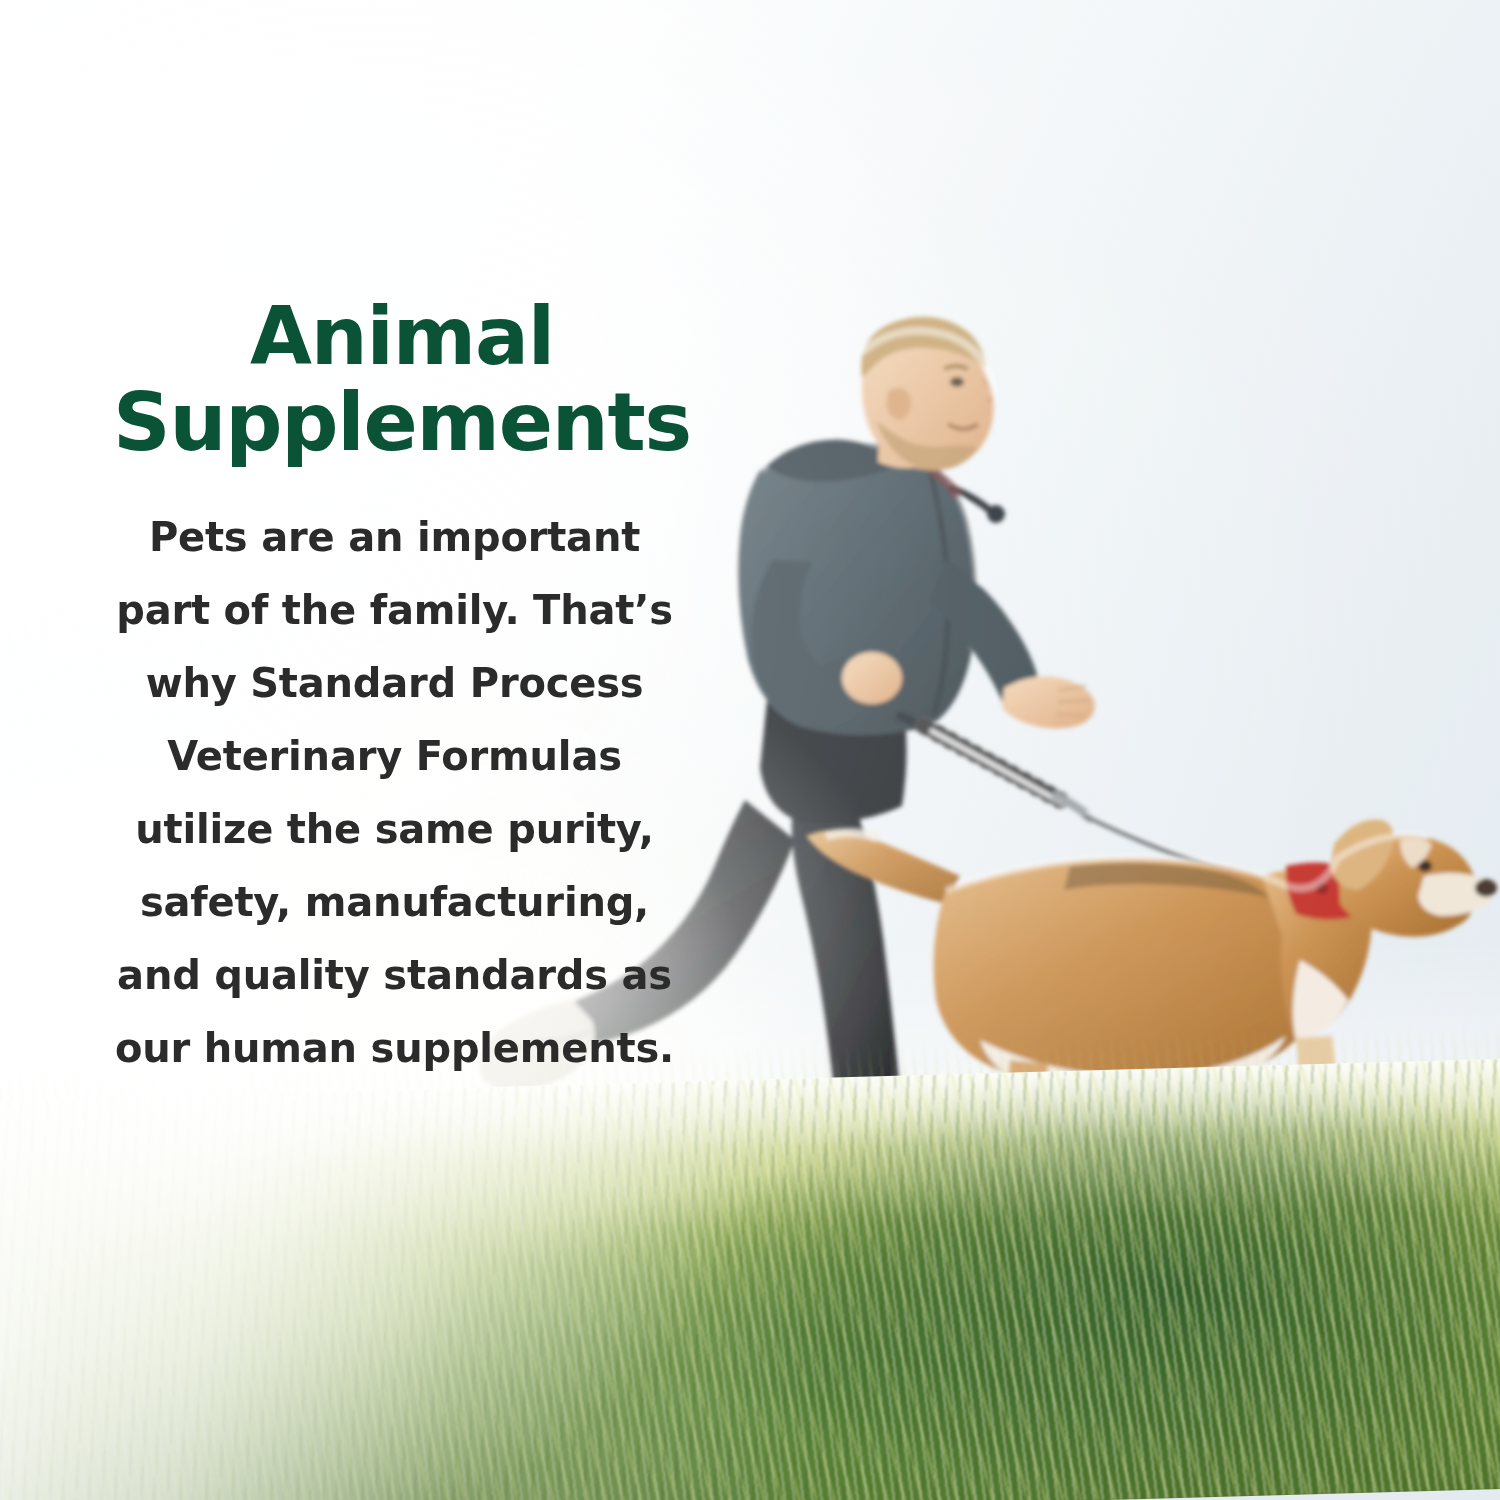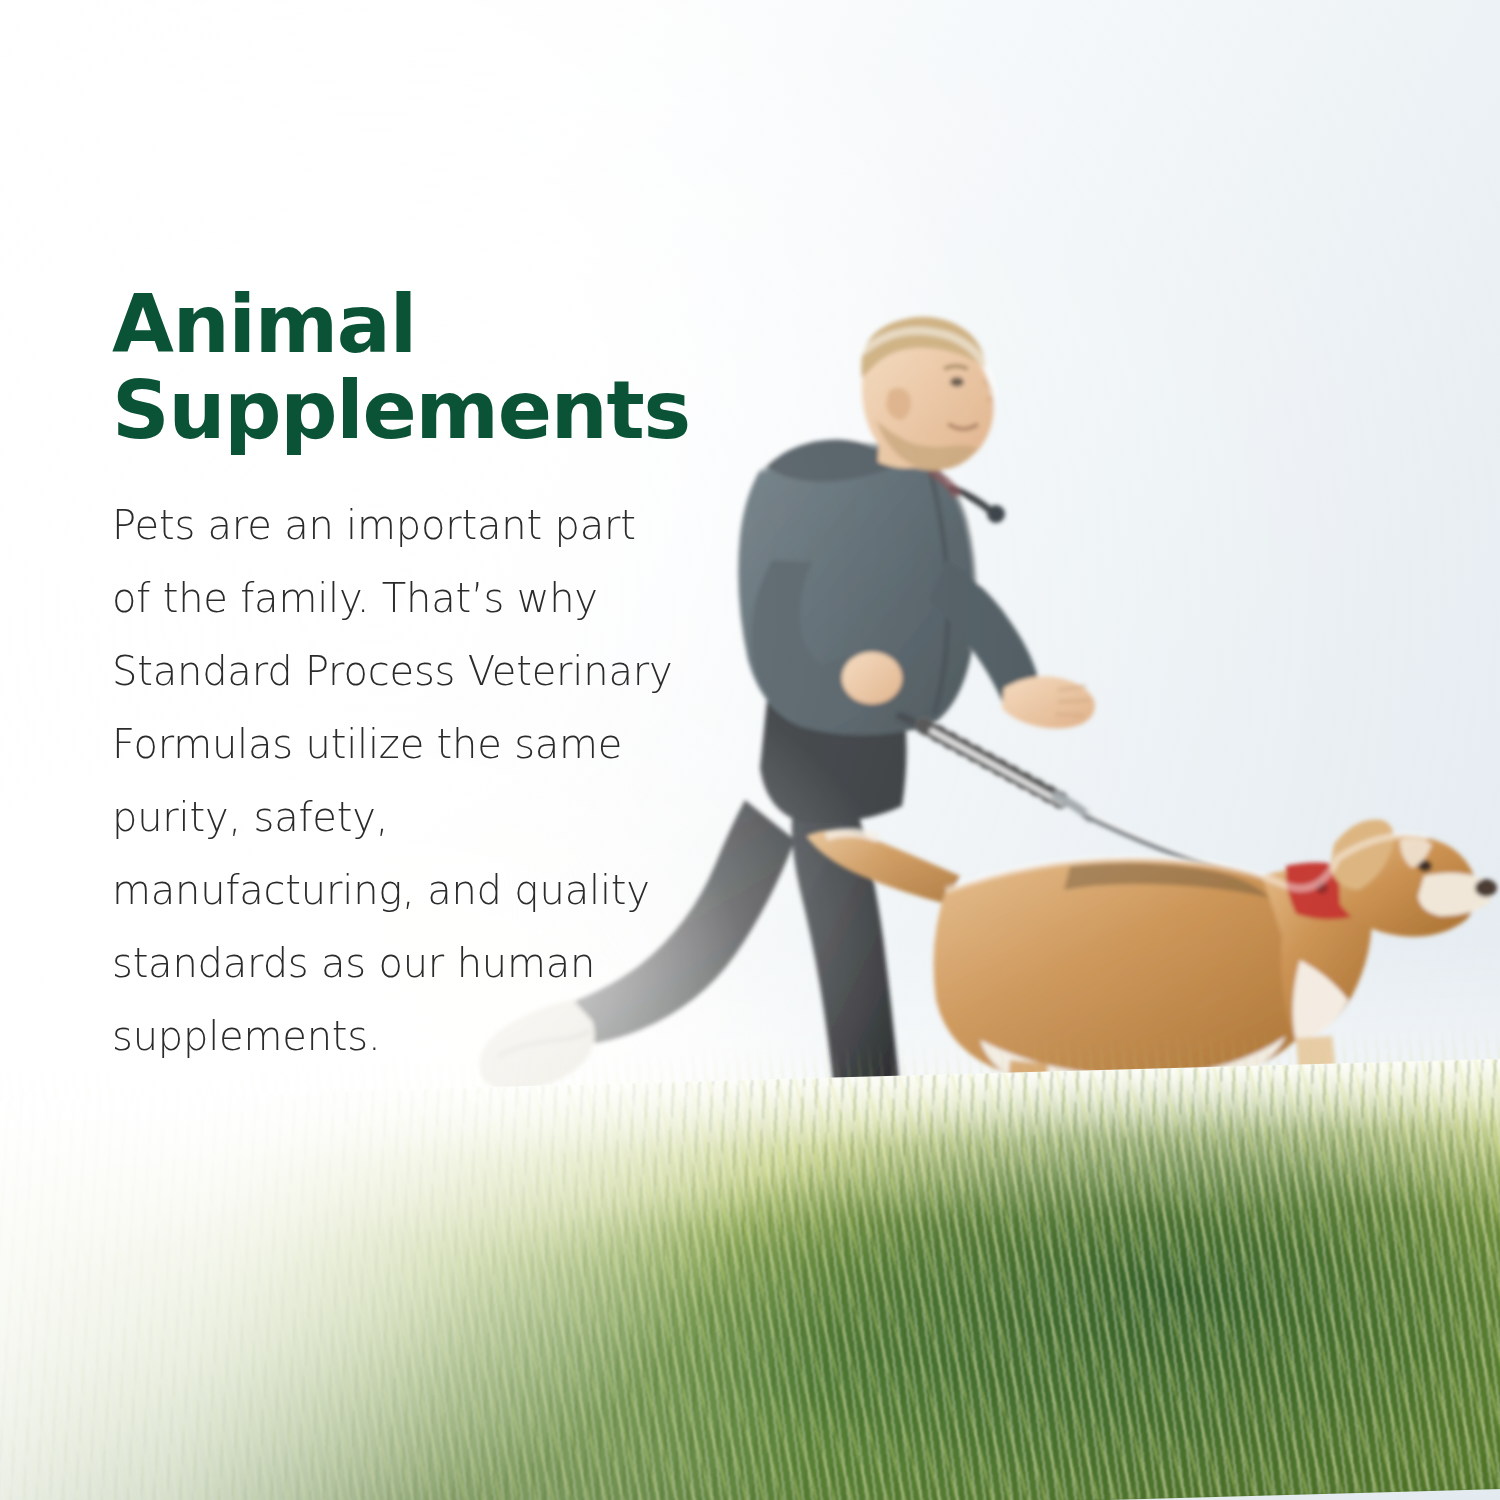--- a/index.html
+++ b/index.html
@@ -111,22 +111,23 @@
     pointer-events: none;
     background:
       radial-gradient(ellipse 760px 620px at 12% 72%, rgba(255,255,255,0.92) 0%, rgba(255,255,255,0.45) 45%, rgba(255,255,255,0) 78%),
       radial-gradient(ellipse 520px 420px at 36% 64%, rgba(255,255,250,0.6) 0%, rgba(255,255,250,0) 72%);
   }
 
   
   .text-panel {
     position: absolute;
     left: 112px;
-    top: 282px;
+    top: 294px;
     width: 580px;
+    text-align: center;
   }
 
   .headline {
     font-family: "DejaVu Sans", sans-serif;
     font-weight: bold;
     font-size: 80px;
     line-height: 1.07;
     letter-spacing: -1.2px;
     margin: 0;
     white-space: pre-line;
@@ -323,16 +324,16 @@
     <div class="grass">
       <div class="grass-blades"></div>
     </div>
 
     <div class="glare"></div>
   </div>
 
   <div class="text-panel">
     <h1 class="headline" style="color: rgb(11, 83, 54);">Animal
 Supplements</h1>
-    <p class="body-copy" style="color: rgb(43, 43, 43);">Pets are an important part of the family. That’s why Standard Process Veterinary Formulas utilize the same purity, safety, manufacturing, and quality standards as our human supplements.</p>
+    <p class="body-copy" style="color: rgb(43, 43, 43); font-weight: bold;">Pets are an important part of the family. That’s why Standard Process Veterinary Formulas utilize the same purity, safety, manufacturing, and quality standards as our human supplements.</p>
   </div>
 
 </div>
 
 </body></html>

